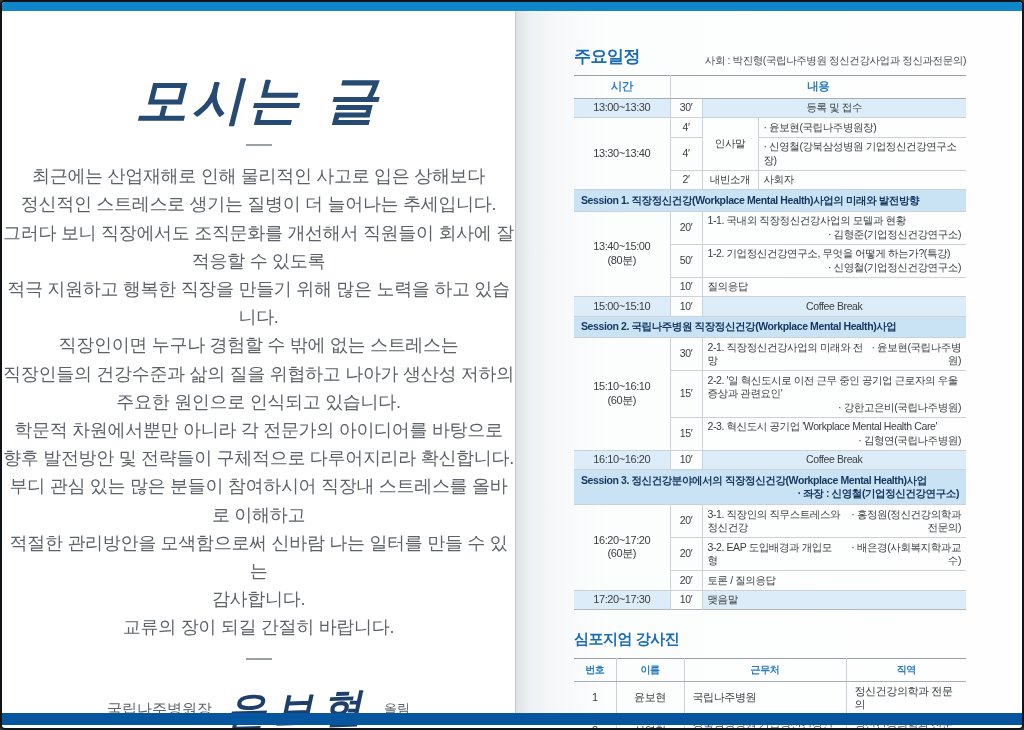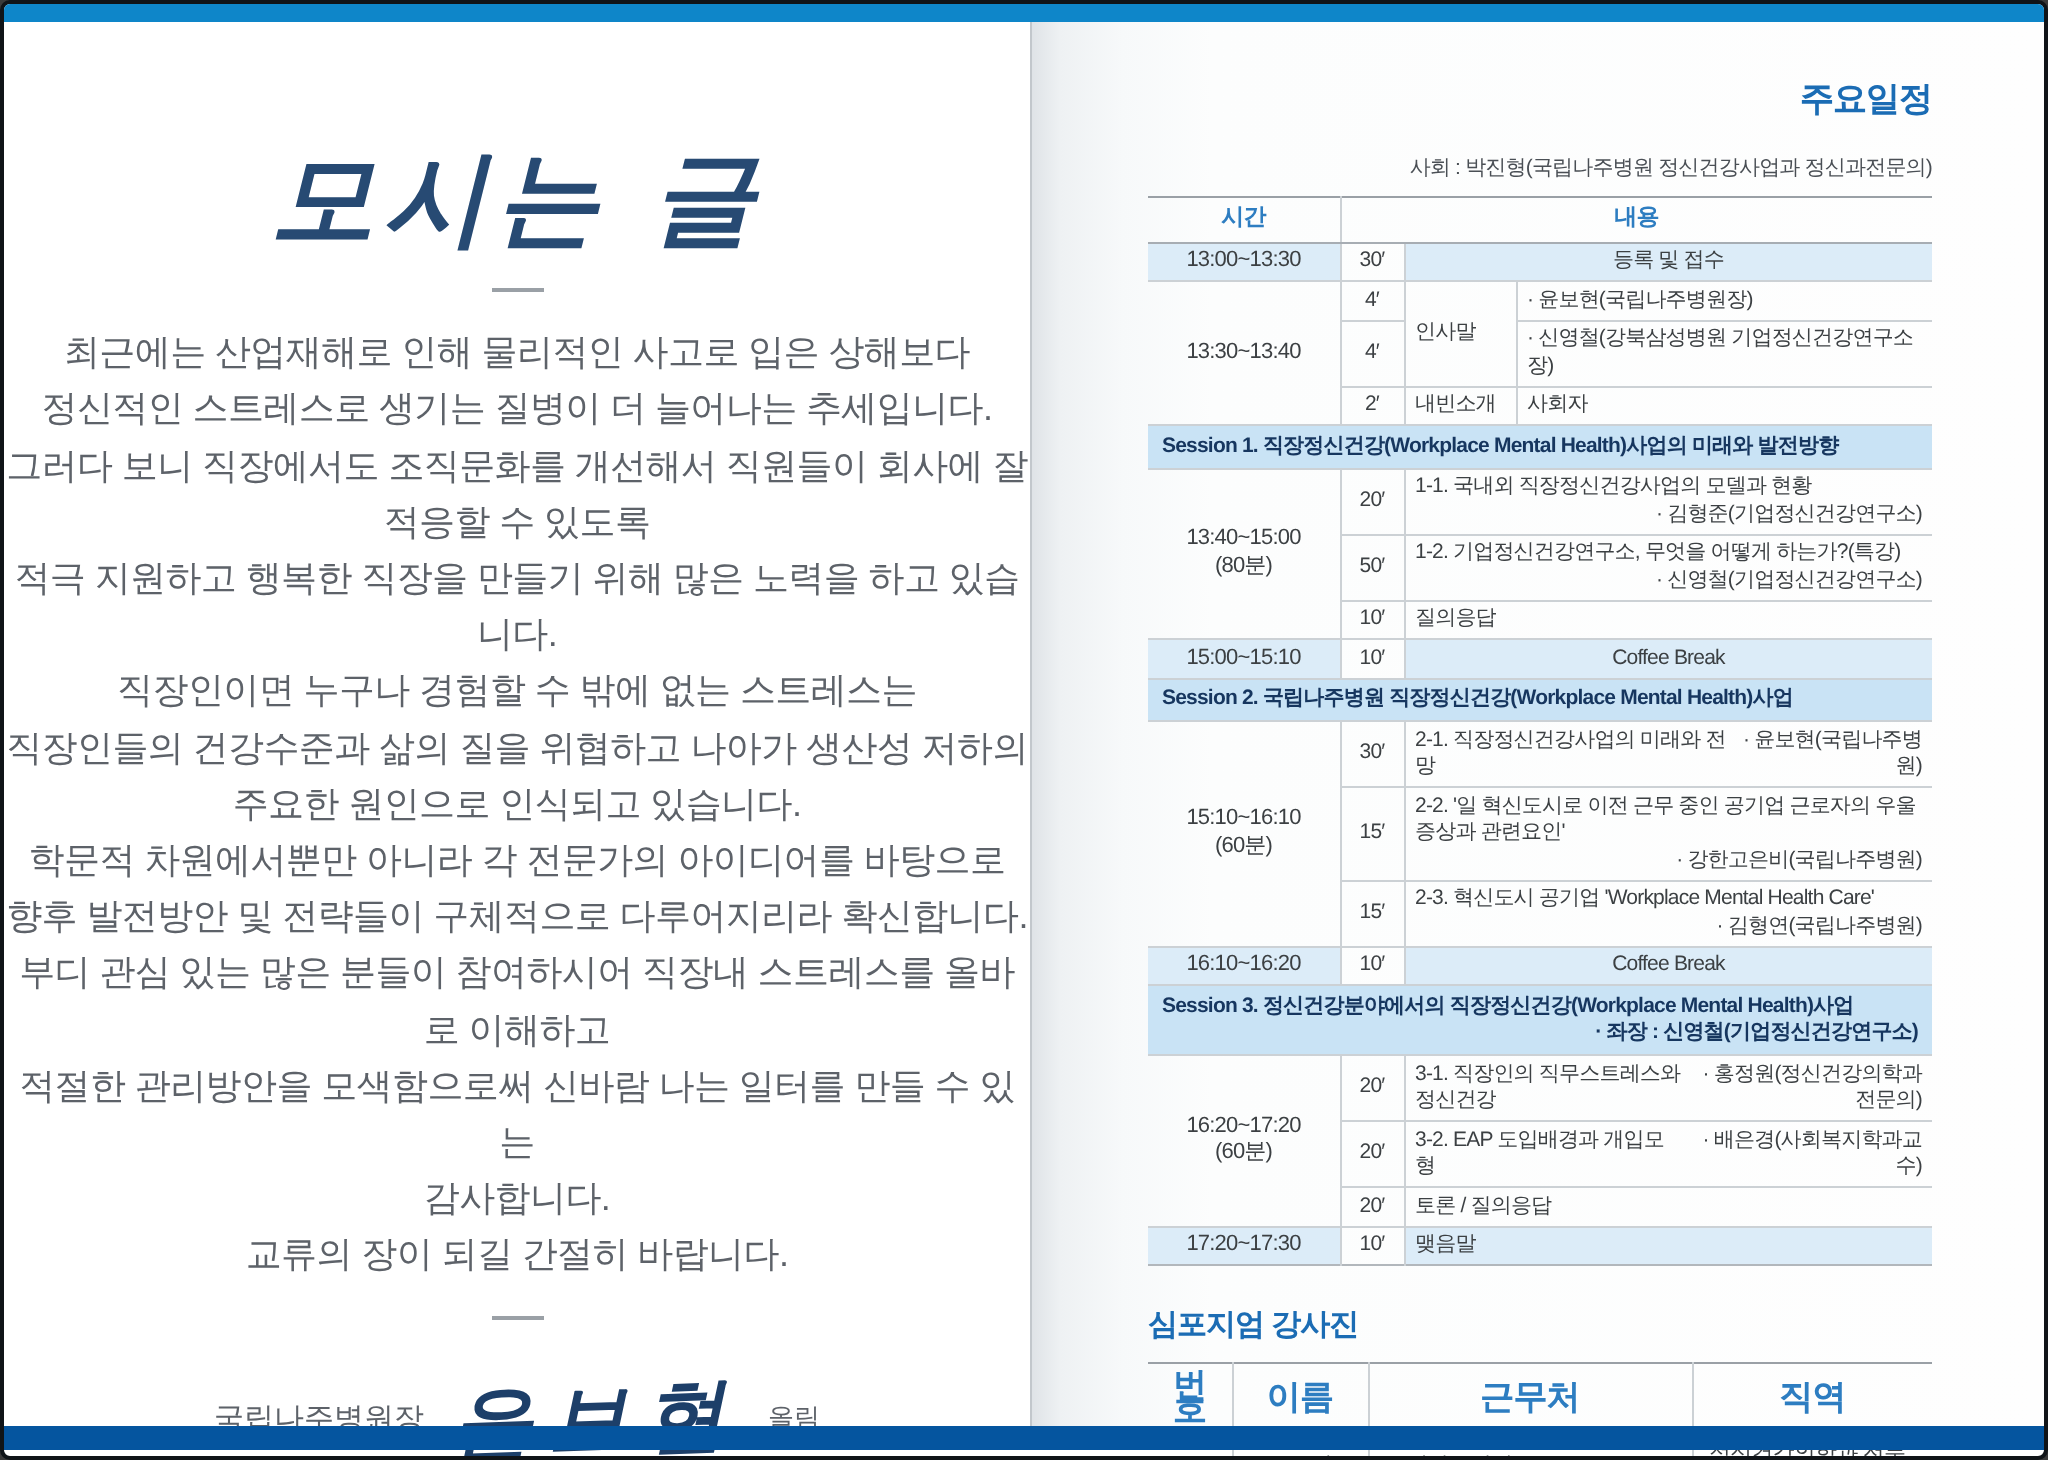--- a/index.html
+++ b/index.html
@@ -28,52 +28,52 @@
               font-weight:bold; font-size:40px; letter-spacing:8px; color:#1d3f69;
               transform:rotate(-2deg); }
   .sig-suffix { font-size:13px; color:#5d6269; }
 
   
   .page.right { position:absolute; left:513px; right:0; top:9px; bottom:15px;
                 border-left:1px solid #c2c7cc;
                 background:linear-gradient(90deg,#dfe3e7 0px,#eef1f3 14px,#f7f9fa 45px,#fcfdfd 90px,#fefefe 100%);
                 padding:27px 0 0 58px; }
   .rcontent { width:392px; }
-  .sched-head { display:flex; align-items:flex-end; margin-bottom:7px;flex-direction:column; }
+  .sched-head { display:flex; align-items:flex-end; margin-bottom:7px; }
   .sched-head h2 { font-size:17px; color:#1b6cb4; letter-spacing:-0.5px; }
   .mc { margin-left:auto; font-size:10.5px; color:#4a4f55; letter-spacing:-0.4px;margin-top:16px; }
 
   table { width:392px; border-collapse:collapse; table-layout:fixed; }
   #sched { font-size:10.5px; color:#3c4043; border-top:1px solid #9aa0a6;
            border-bottom:1px solid #b2b7bc; letter-spacing:-0.4px; }
   #sched td { border-top:1px solid #ccd1d5; border-left:1px solid #ccd1d5;
               padding:2.5px 5px; vertical-align:middle; line-height:13.5px; }
   #sched tr:first-child td { border-top:none; }
   #sched td.th { color:#2d7dc1; font-weight:bold; text-align:center; font-size:11.5px;
                  padding:4px 5px; border-bottom:1px solid #a7adb3; }
   #sched td.time, #sched td.session, #sched td.th:first-child { border-left:none; }
   #sched td.time { text-align:center; font-size:11px; }
   #sched td.blue { background:#dcecf8; }
   #sched td.session { background:#c9e3f5; color:#16365f; font-weight:bold;
                       font-size:10.5px; padding:3.5px 7px; }
   #sched td.dur { text-align:center; padding:2.5px 1px; }
-  #sched td.sub { }
+  #sched td.sub { text-align:center; }
   #sched td.center { text-align:center; }
   .ln { display:flex; justify-content:space-between; }
   .ln .r { margin-left:auto; text-align:right; }
   #sched td.time .ln, #sched td.center .ln { justify-content:center; }
 
   .lect-title { margin-top:20px; font-size:15px; color:#1b6cb4; letter-spacing:-0.5px; }
   #lect { margin-top:9px; font-size:11px; color:#3c4043; border-top:1px solid #9aa0a6;
           border-bottom:1px solid #b2b7bc; letter-spacing:-0.4px; }
   #lect td { border-top:1px solid #ccd1d5; border-left:1px solid #ccd1d5;
              padding:3.5px 8px; line-height:12.5px; }
   #lect td.first { border-left:none; }
   #lect tr:first-child td { border-top:none; border-bottom:1px solid #a7adb3;
-        color:#2d7dc1; font-weight:bold; text-align:center; font-size:17px; padding:4.5px 8px; }
+        color:#2d7dc1; font-weight:bold; text-align:center; font-size:10px; padding:4.5px 8px; }
   #lect td.c { text-align:center; }
   #lect td.l { text-align:left; }
 </style>
 </head>
 <body>
 
 <div class="stage">
   <div class="bar top"></div>
 
   <div class="page left">

